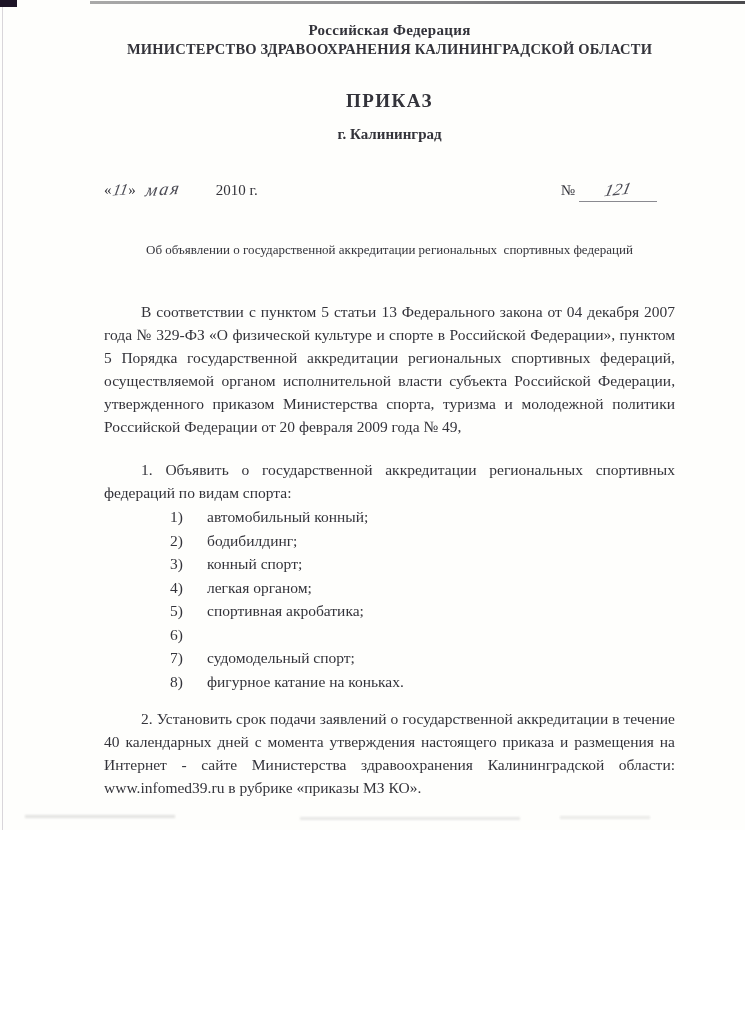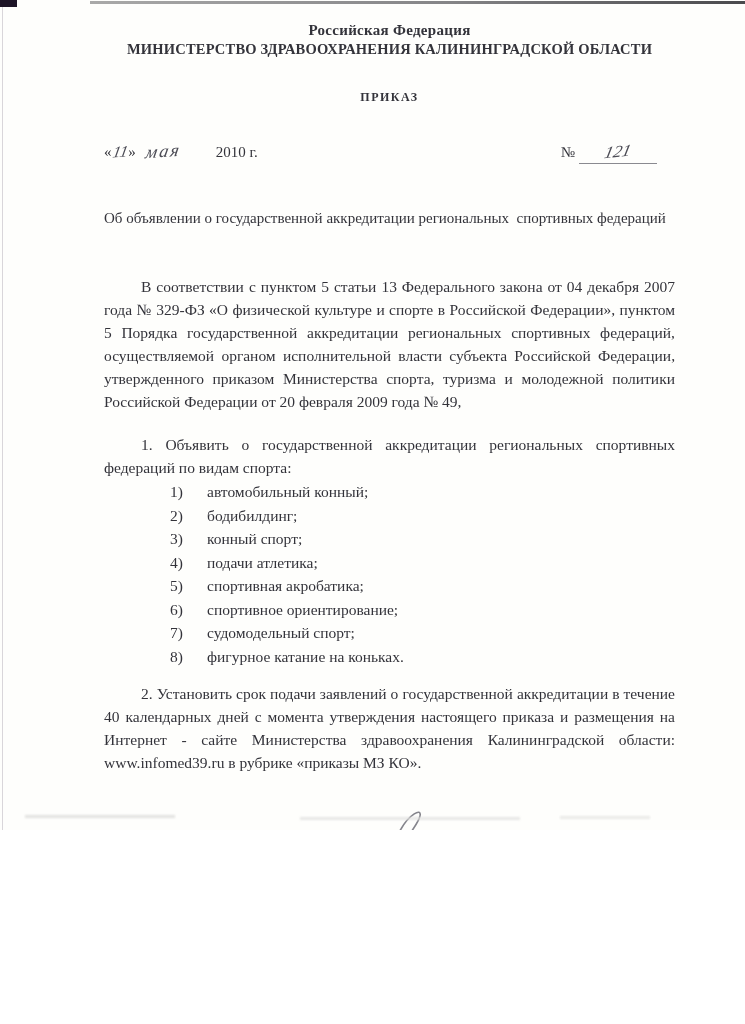--- a/index.html
+++ b/index.html
@@ -49,21 +49,21 @@
   .smudge-2 { bottom: 10px; left: 300px; width: 220px; opacity: .8; }
   .smudge-3 { bottom: 11px; left: 560px; width: 90px; opacity: .7; }
   .smudge-sign { position: absolute; top: 936px; left: 130px; width: 330px; height: 4px;
                  background: #ededea; filter: blur(1.5px); }
 
   .center { text-align: center; }
   .bold   { font-weight: bold; }
 
   .country  { font-size: 15px; letter-spacing: .3px; }
   .ministry { font-size: 14.5px; letter-spacing: .2px; margin-top: 2px; }
-  .doc-type { font-size: 12px; letter-spacing: 1.5px; margin-top: 32px; }
+  .doc-type { font-size: 19px; letter-spacing: 1.5px; margin-top: 32px; }
   .city     { font-size: 15px; margin-top: 14px; }
 
   .date-row {
     margin-top: 36px;
     display: flex;
     justify-content: space-between;
     align-items: baseline;
     font-size: 15px;
   }
   .hand {
@@ -82,22 +82,23 @@
     border-bottom: 1px solid #8a8a90;
     text-align: center;
     font-size: 17px;
     padding-bottom: 1px;
     margin-left: 4px;
   }
   .num-value .hand { transform: skewX(-18deg) rotate(-6deg); }
 
   .order-title {
     margin-top: 38px;
-    font-size: 15px;
-    line-height: 33px;
+    font-size: 13px;
+    line-height: 20px;
+    text-align: center;
     white-space: pre-wrap;
   }
 
   .para {
     font-size: 15.5px;
     line-height: 23px;
     text-align: justify;
     text-indent: 37px;
     margin: 0;
     font-family: Liberation Serif, serif;
@@ -149,20 +150,21 @@
   <div class="scan-top-line"></div>
   <div class="scan-left-line"></div>
   <div class="scan-smudge smudge-1"></div>
   <div class="scan-smudge smudge-2"></div>
   <div class="scan-smudge smudge-3"></div>
   <div class="smudge-sign"></div>
 
   <div class="center bold country">Российская Федерация</div>
   <div class="center bold ministry">МИНИСТЕРСТВО ЗДРАВООХРАНЕНИЯ КАЛИНИНГРАДСКОЙ ОБЛАСТИ</div>
   <div class="center bold doc-type">ПРИКАЗ</div>
+  <div class="center bold city">г. Калининград</div>
 
   <div class="date-row">
     <span>
       <span>«</span><span class="hand hand-day">11</span><span>»</span><span class="hand hand-month">мая</span><span class="date-year">2010 г.</span>
     </span>
     <span class="num-group">
       <span>№</span><span class="num-value"><span class="hand">121</span></span>
     </span>
   </div>
 
@@ -181,29 +183,28 @@
     <li>
         <span class="sport-num">2)</span>
         <span>бодибилдинг;</span>
       </li>
     <li>
         <span class="sport-num">3)</span>
         <span>конный спорт;</span>
       </li>
     <li>
         <span class="sport-num">4)</span>
-        <span>подачи атлетика;</span>
+        <span>легкая органом;</span>
       </li>
     <li>
         <span class="sport-num">5)</span>
         <span>спортивная акробатика;</span>
       </li>
     <li>
         <span class="sport-num">6)</span>
-        <span>спортивное ориентирование;</span>
       </li>
     <li>
         <span class="sport-num">7)</span>
         <span>судомодельный спорт;</span>
       </li>
     <li>
         <span class="sport-num">8)</span>
         <span>фигурное катание на коньках.</span>
       </li>
   </ul>

